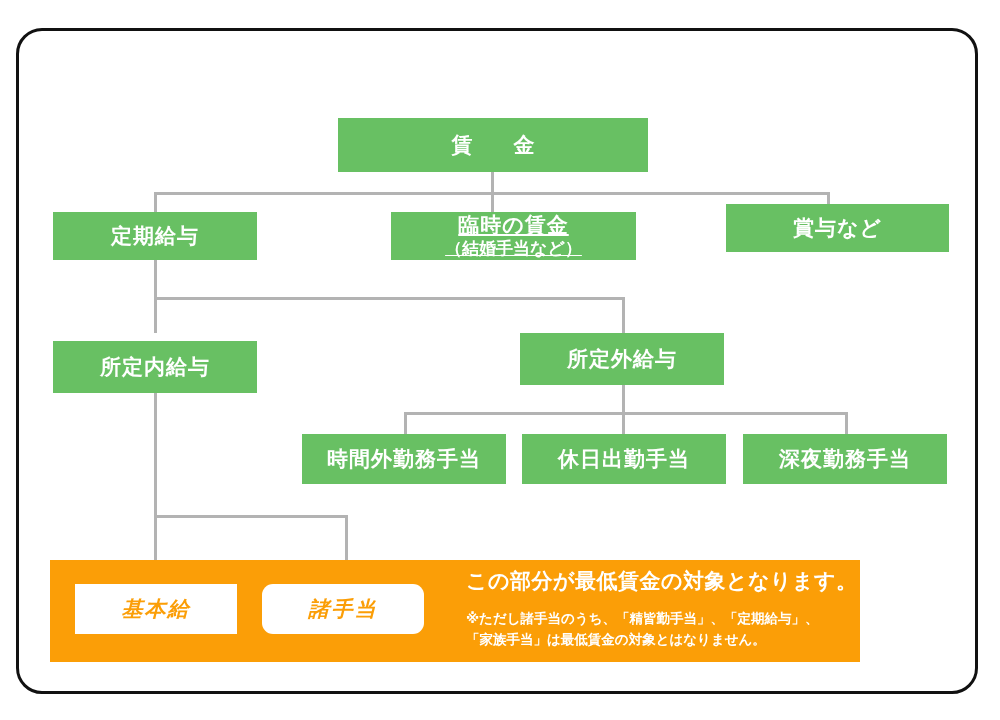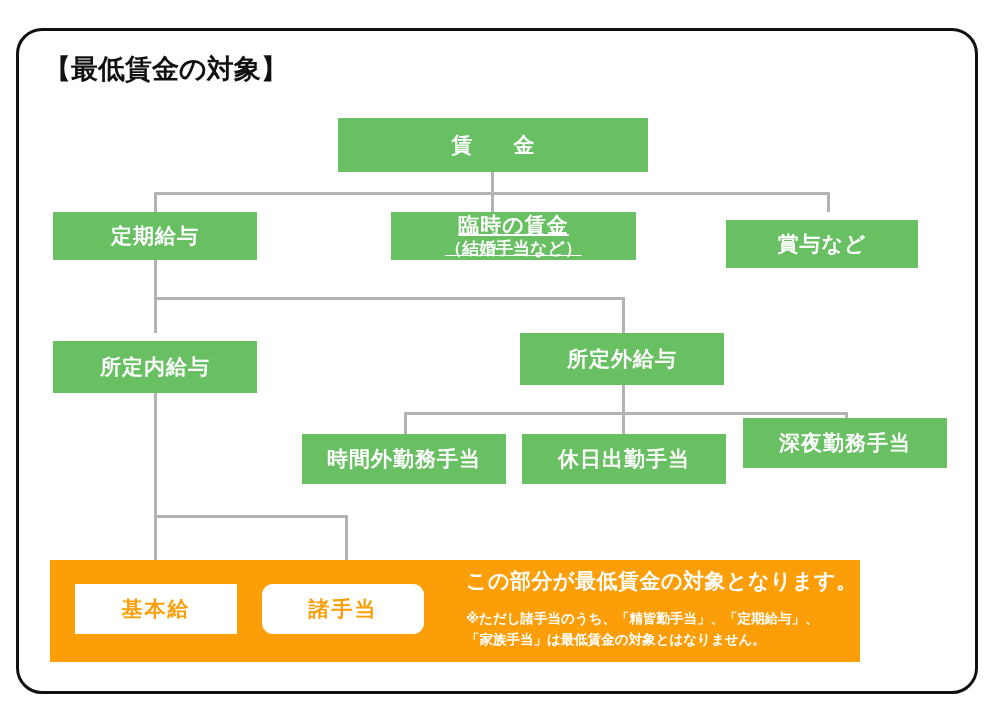--- a/index.html
+++ b/index.html
@@ -96,20 +96,21 @@
     background: #ffffff;
     color: #fb9e07;
     display: flex;
     align-items: center;
     justify-content: center;
     font-size: 21px;
     font-weight: bold;
     letter-spacing: 2px;
     box-sizing: border-box;
     white-space: nowrap;
+    font-style: italic;
   }
   #orange-headline {
     position: absolute;
     left: 466px;
     top: 567px;
     font-size: 21px;
     font-weight: bold;
     color: #ffffff;
     letter-spacing: 0.5px;
     white-space: nowrap;
@@ -126,21 +127,20 @@
     white-space: pre-line;
   }
 </style>
 </head>
 <body>
 
 <div id="diagram">
 
   <div id="frame"></div>
 
-  <div id="title">【最低賃金の対象】</div>
 
   <div class="line v" style="left:491px; top:172px; height:23px;"></div>
   <div class="line h" style="left:154px; top:192px; width:676px;"></div>
   <div class="line v" style="left:154px; top:192px; height:20px;"></div>
   <div class="line v" style="left:491px; top:192px; height:20px;"></div>
   <div class="line v" style="left:827px; top:192px; height:20px;"></div>
 
   <div class="line v" style="left:154px; top:260px; height:40px;"></div>
   <div class="line h" style="left:154px; top:297px; width:471px;"></div>
   <div class="line v" style="left:154px; top:297px; height:36px;"></div>
@@ -163,41 +163,41 @@
 
   <div class="node" style="left:53px; top:212px; width:204px; height:48px;">
     <span class="main">定期給与</span>
   </div>
 
   <div class="node" style="left:391px; top:212px; width:245px; height:48px;text-decoration:underline;">
     <span class="main">臨時の賃金</span>
     <span class="sub">（結婚手当など）</span>
   </div>
 
-  <div class="node" style="left:726px; top:220px; width:192px; height:48px;text-align:right;">
+  <div class="node" style="left:726px; top:204px; width:223px; height:48px;text-align:right;">
     <span class="main">賞与など</span>
   </div>
 
   <div class="node" style="left:53px; top:333px; width:204px; height:52px;margin-top:8px;">
     <span class="main">所定内給与</span>
   </div>
 
   <div class="node" style="left:302px; top:434px; width:204px; height:50px;">
     <span class="main">時間外勤務手当</span>
   </div>
 
   <div class="node" style="left:520px; top:333px; width:204px; height:52px;">
     <span class="main">所定外給与</span>
   </div>
 
   <div class="node" style="left:522px; top:434px; width:204px; height:50px;">
     <span class="main">休日出勤手当</span>
   </div>
 
-  <div class="node" style="left:743px; top:418px; width:204px; height:50px;">
+  <div class="node" style="left:743px; top:434px; width:204px; height:50px;">
     <span class="main">深夜勤務手当</span>
   </div>
 
   <div id="orange-panel"></div>
 
   <div class="white-box" style="left:75px; top:584px; width:162px; height:50px;">
     <span>基本給</span>
   </div>
 
   <div class="white-box" style="left:262px; top:584px; width:162px; height:50px;border-radius:11px;">

